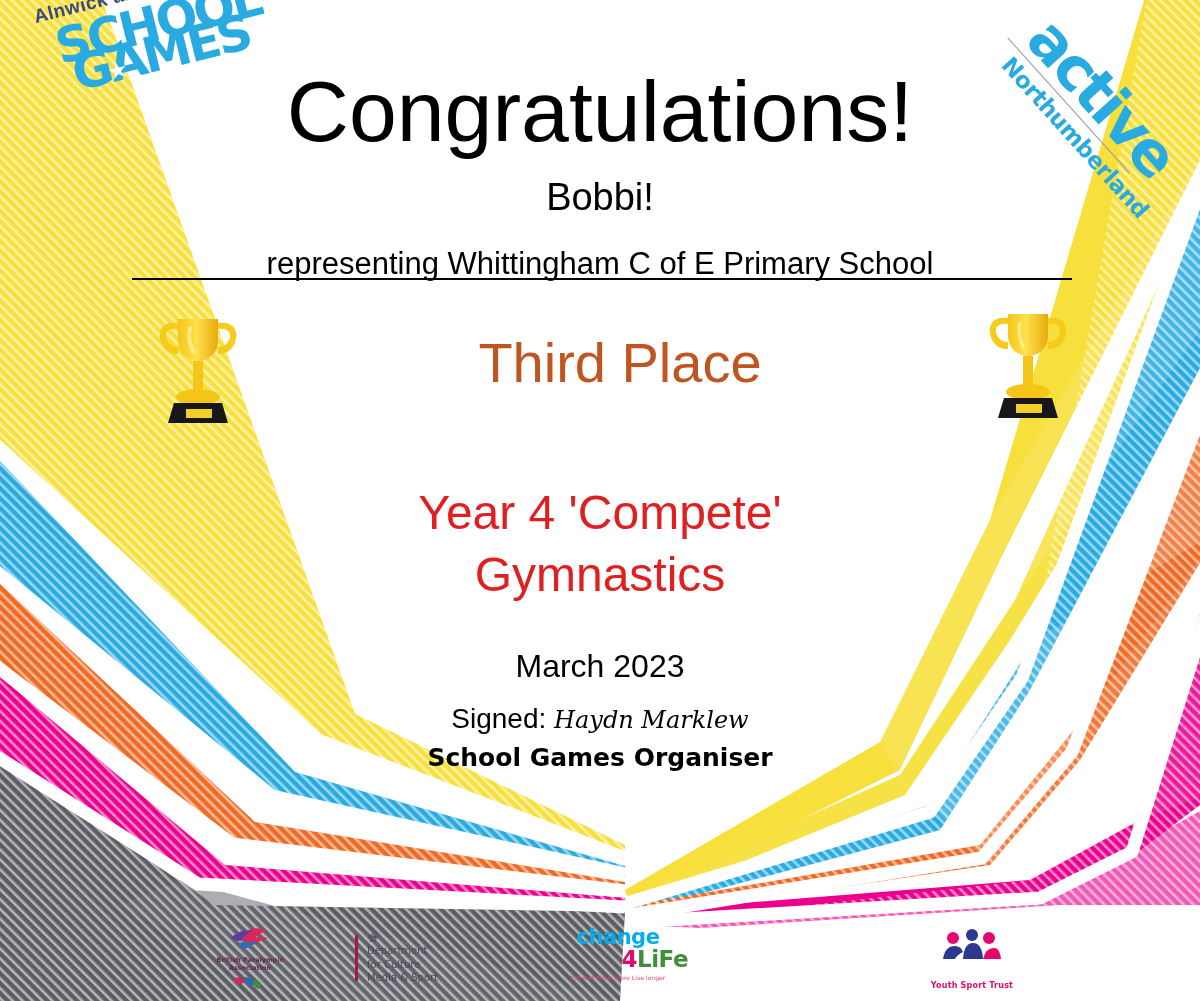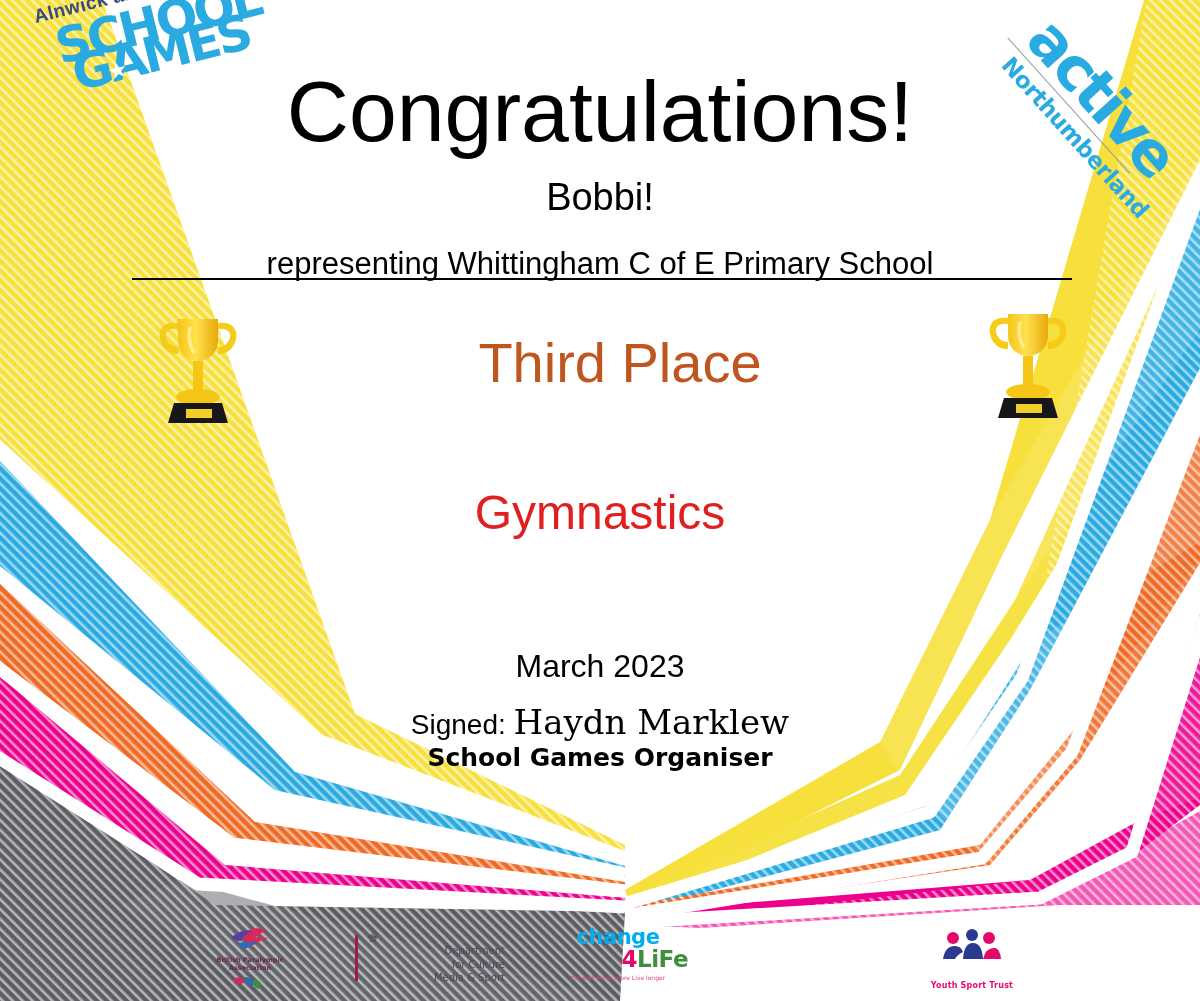--- a/index.html
+++ b/index.html
@@ -187,21 +187,22 @@
   .signed {
     position: absolute;
     left: 0; right: 0;
     top: 705px;
     font-size: 28px;
     line-height: 1;
     color: #000000;
   }
   .signed .sig-name {
     font-family: "DejaVu Serif", serif;
-    font-size: 34px;
+    font-style: italic;
+    font-size: 24px;
   }
   .role {
     position: absolute;
     left: 0; right: 0;
     top: 745px;
     font-size: 25px;
     font-weight: bold;
     line-height: 1;
     color: #000000;
     font-family: "DejaVu Sans", sans-serif;
@@ -238,21 +239,21 @@
   .dcms-bar {
     position: absolute;
     left: 0;
     top: 4px;
     width: 3px;
     height: 46px;
     background: #A5184E;
   }
   .dcms-text {
     margin-left: 12px;
-    text-align: right;
+    text-align: left;
     font-size: 10px;
     color: #4a4a58;
     line-height: 1.35;
     font-family: "DejaVu Sans", sans-serif;
   }
   .dcms-crown {
     margin-left: 12px;
     text-align: left;
     font-size: 13px;
     color: #55505c;
@@ -456,20 +457,21 @@
 
     <div class="name">Bobbi!</div>
 
     <div class="school">representing Whittingham C of E Primary School</div>
 
     <div class="rule"></div>
 
     <div class="placement">Third Place</div>
 
     <div class="event">
+      <div>Year 4 'Compete'</div>
       <div>Gymnastics</div>
     </div>
 
     <div class="date">March 2023</div>
 
     <div class="signed">
       <span>Signed:</span>
       <span class="sig-name">Haydn Marklew</span>
     </div>
 

